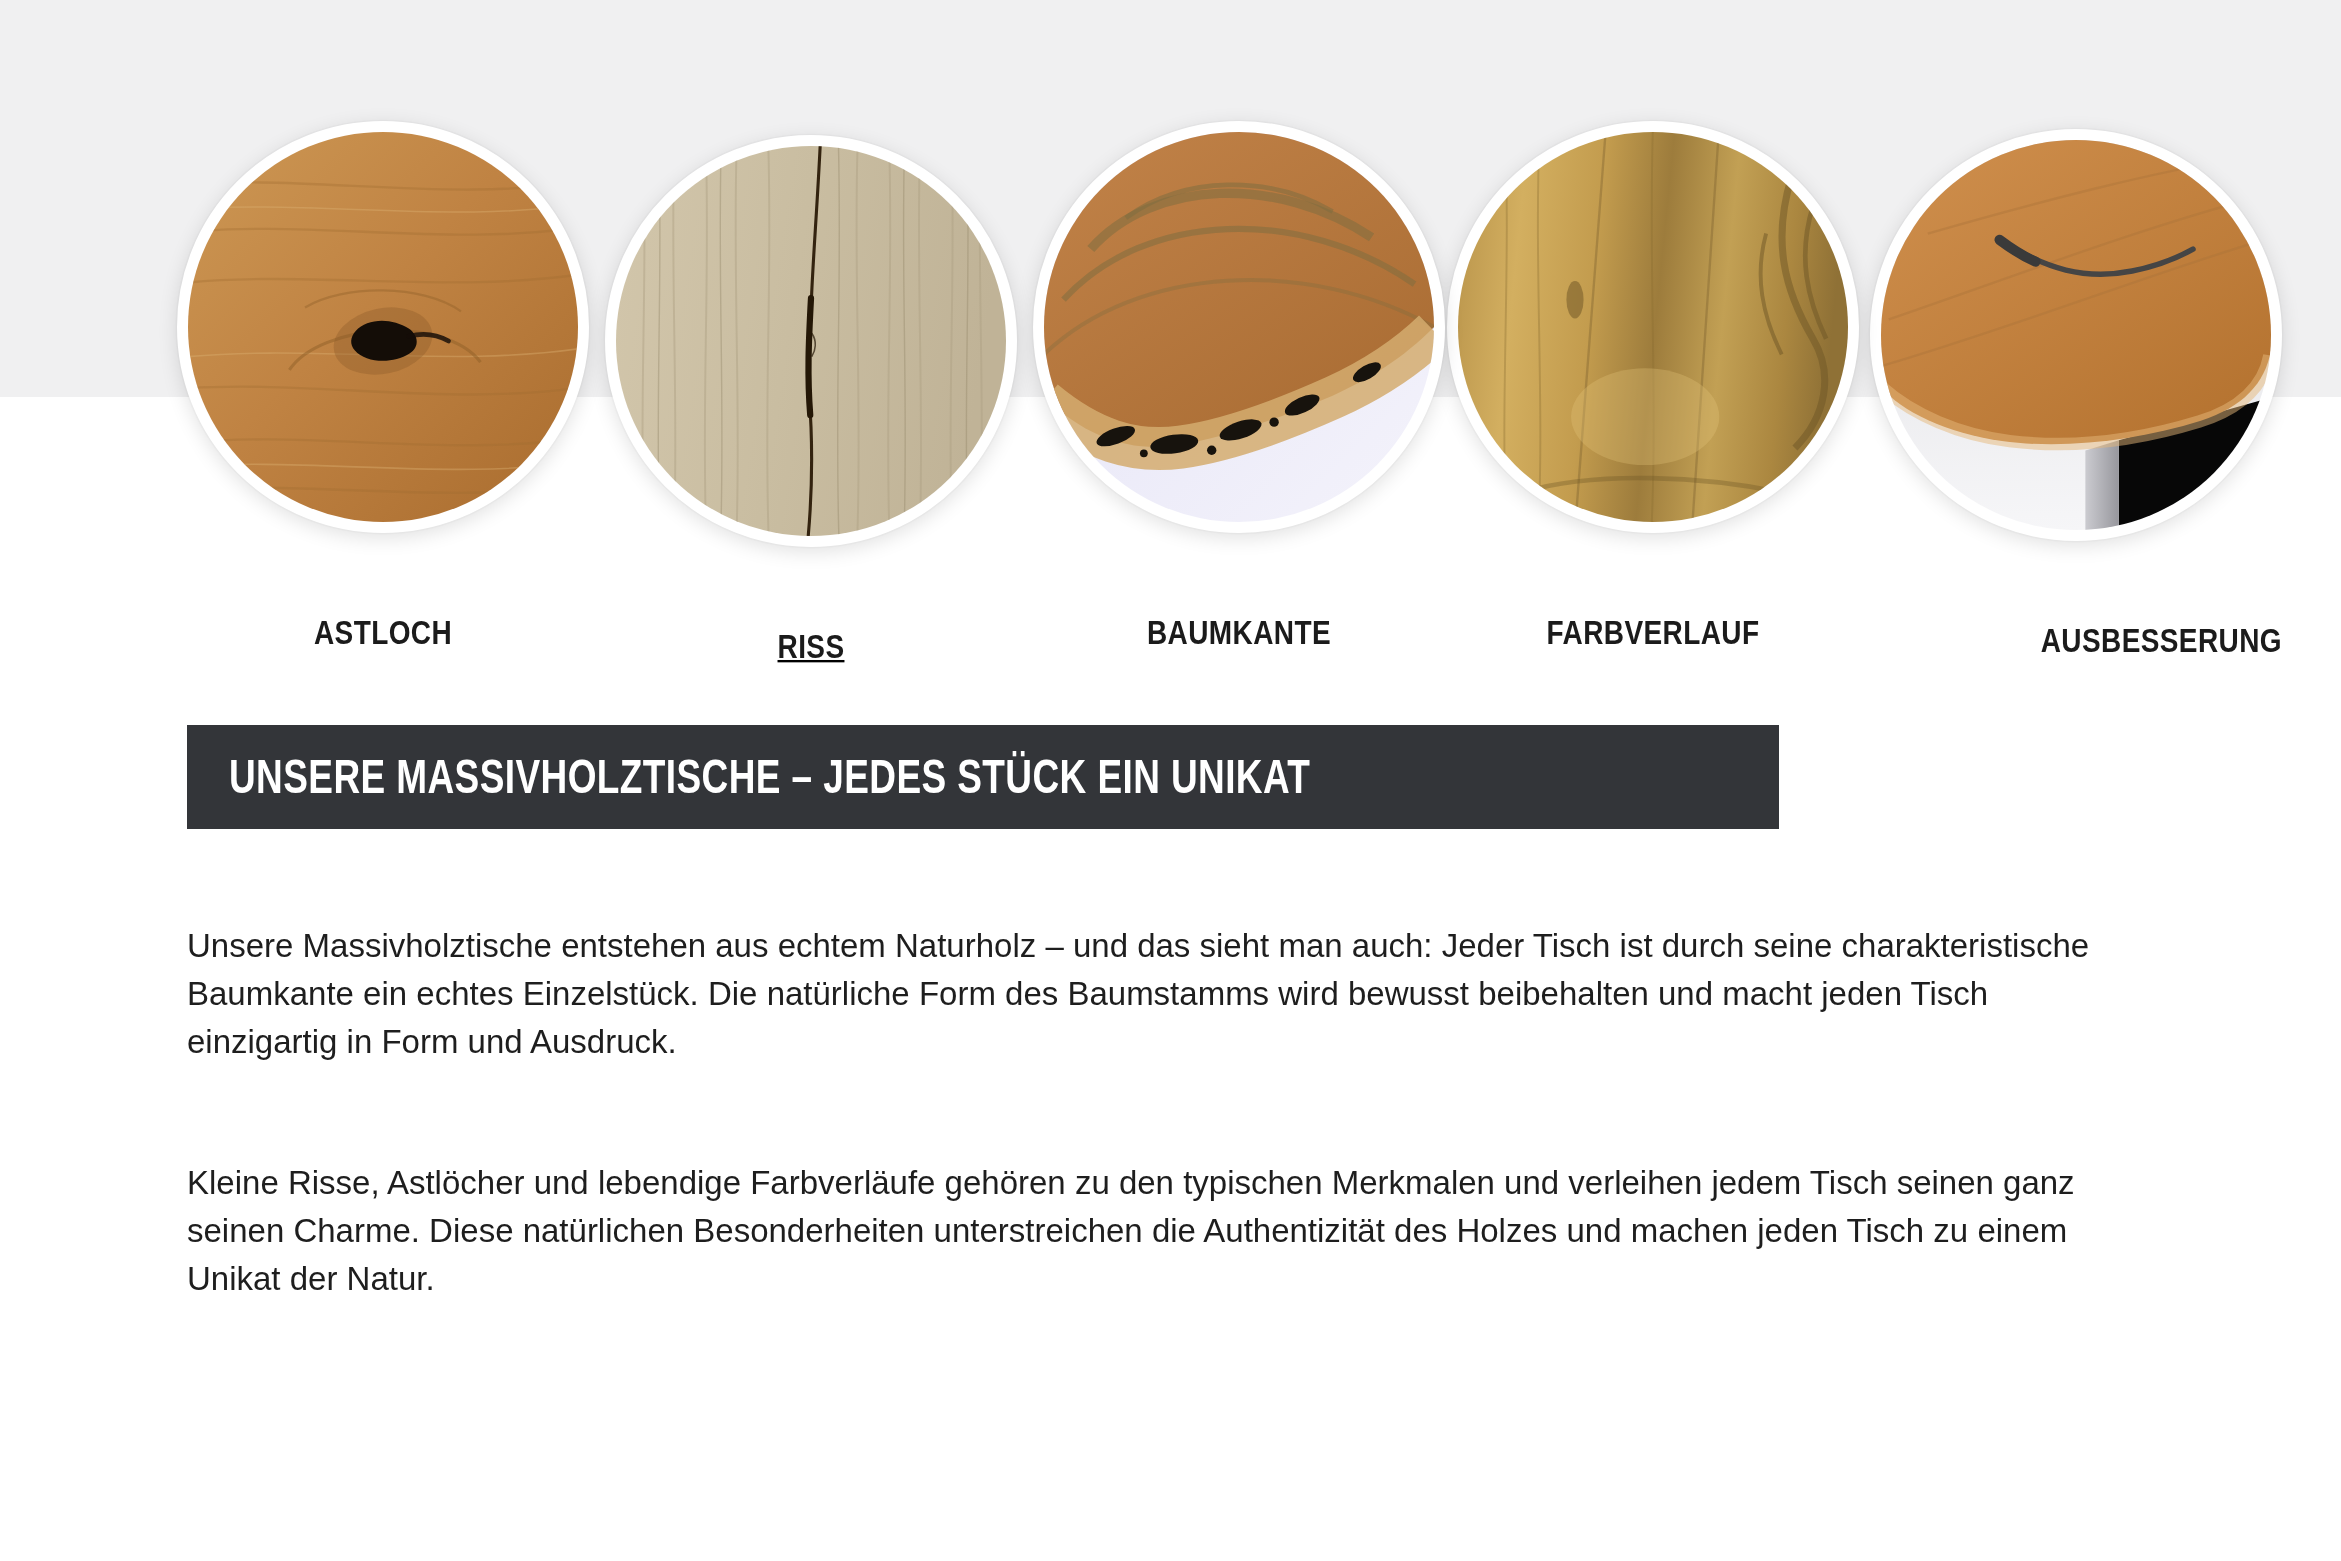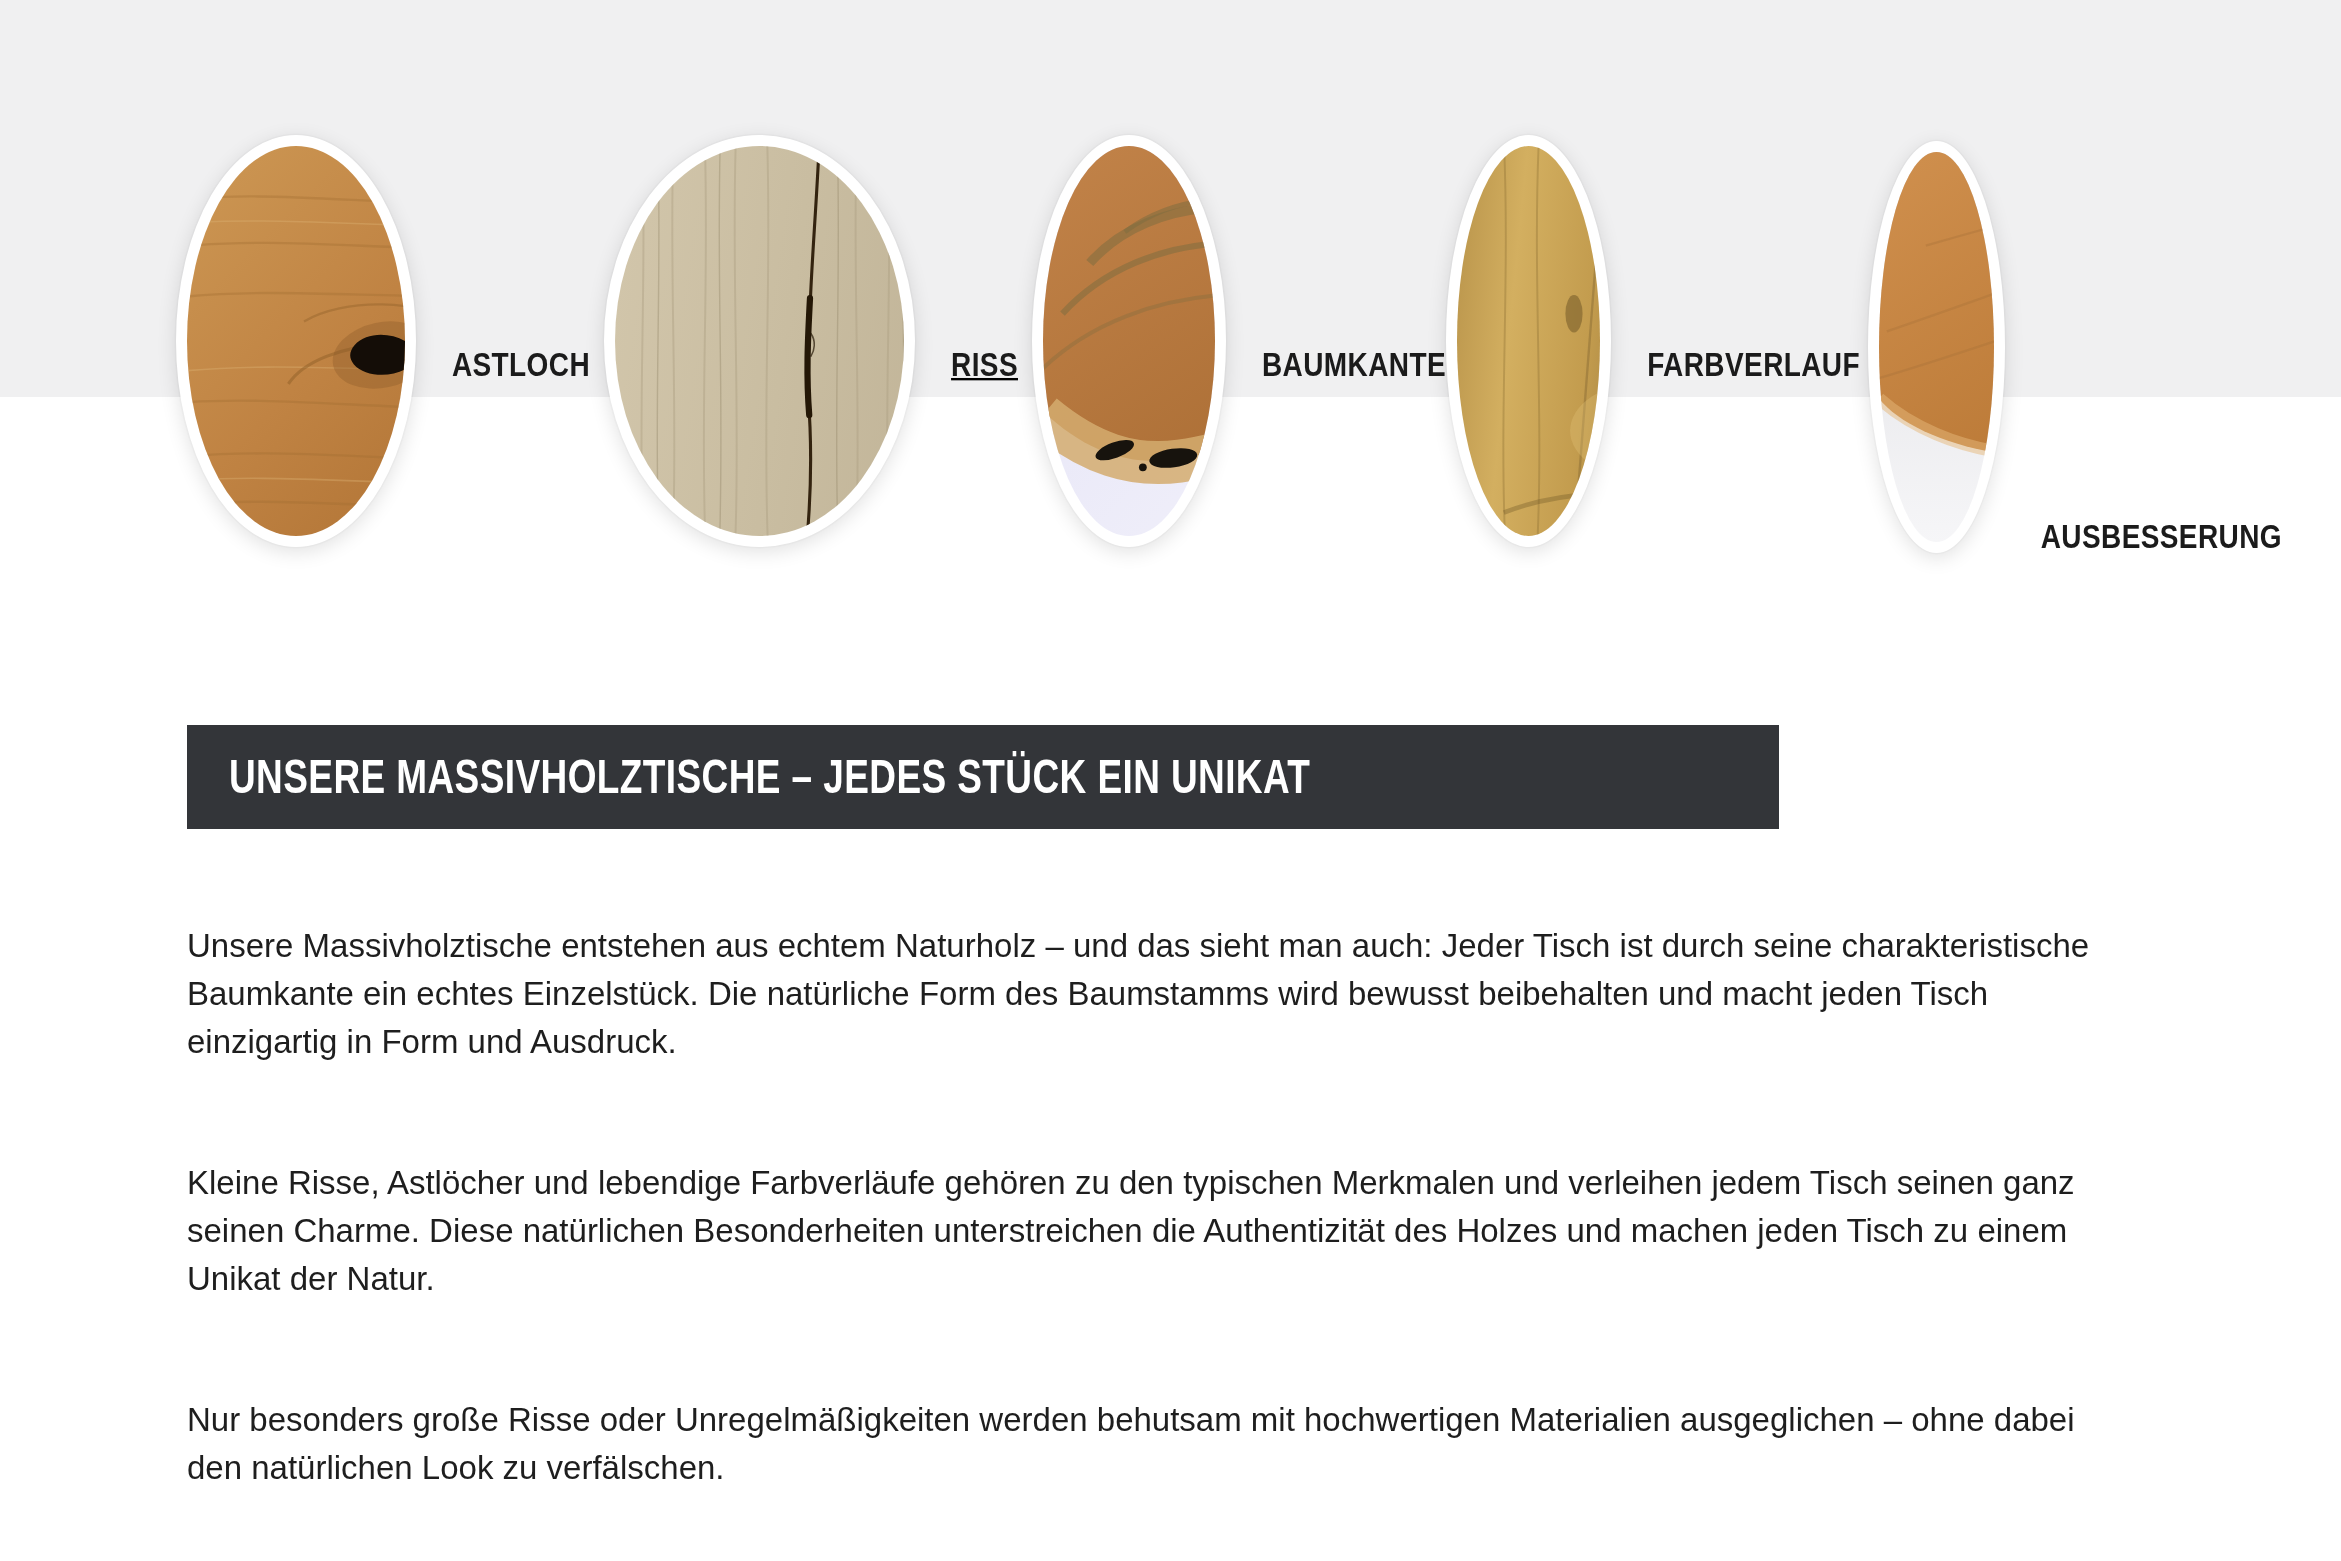--- a/index.html
+++ b/index.html
@@ -2,21 +2,21 @@
 <html style="font-size:12.5px"><head>
 <meta charset="utf-8">
 <style>
   html,body{margin:0;padding:0;}
   .page{
     position:relative;width:2342px;height:1561px;background:#ffffff;
     overflow:hidden;font-family:"Liberation Sans",sans-serif;
   }
   .top-band{position:absolute;left:0;top:0;width:2342px;height:397px;background:#f0f0f1;}
   .features{position:absolute;left:176px;top:121px;display:flex;}
-  .feature{width:414px;margin-right:-21px;display:flex;flex-direction:row;align-items:center;position:relative;gap:36px;}
+  .feature{width:414px;margin-right:-21px;display:flex;flex-direction:column;align-items:center;position:relative;gap:36px;}
   .feature:nth-child(1){z-index:5}.feature:nth-child(2){z-index:4}.feature:nth-child(3){z-index:3}
   .feature:nth-child(4){z-index:2}.feature:nth-child(5){z-index:1}
   .circle{
     width:390px;height:390px;border-radius:50%;border:11.7px solid #ffffff;background:#ffffff;
     overflow:hidden;box-shadow:0 0 0 1.6px rgba(0,0,0,.02), 0 4.7px 20px rgba(0,0,0,.12);
   }
   .circle svg{display:block;width:390px;height:390px;}
   .feature-label{
     margin-top:48px;font-weight:bold;font-size:28px;letter-spacing:0.4px;color:#1b1b1b;
     transform:scaleY(1.18);white-space:nowrap;
@@ -227,18 +227,16 @@
     <span>UNSERE MASSIVHOLZTISCHE – JEDES STÜCK EIN UNIKAT</span>
   </div>
 
   <div class="copy">
     <p>Unsere Massivholztische entstehen aus echtem Naturholz – und das sieht man auch: Jeder Tisch ist durch seine charakteristische
 Baumkante ein echtes Einzelstück. Die natürliche Form des Baumstamms wird bewusst beibehalten und macht jeden Tisch
 einzigartig in Form und Ausdruck.</p>
     <p>Kleine Risse, Astlöcher und lebendige Farbverläufe gehören zu den typischen Merkmalen und verleihen jedem Tisch seinen ganz
 seinen Charme. Diese natürlichen Besonderheiten unterstreichen die Authentizität des Holzes und machen jeden Tisch zu einem
 Unikat der Natur.</p>
-    <p>Nur besonders große Risse oder Unregelmäßigkeiten werden behutsam mit hochwertigen Materialien ausgeglichen – ohne dabei
-den natürlichen Look zu verfälschen.</p>
     
   </div>
 </div>
 
 
 </body></html>

